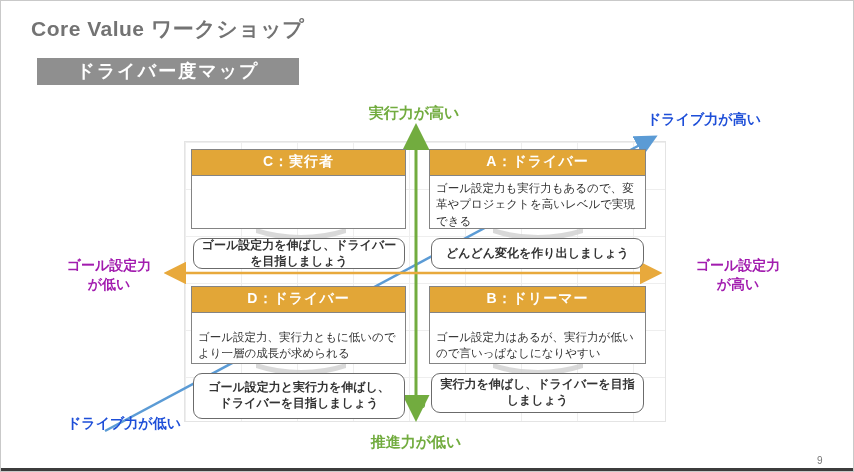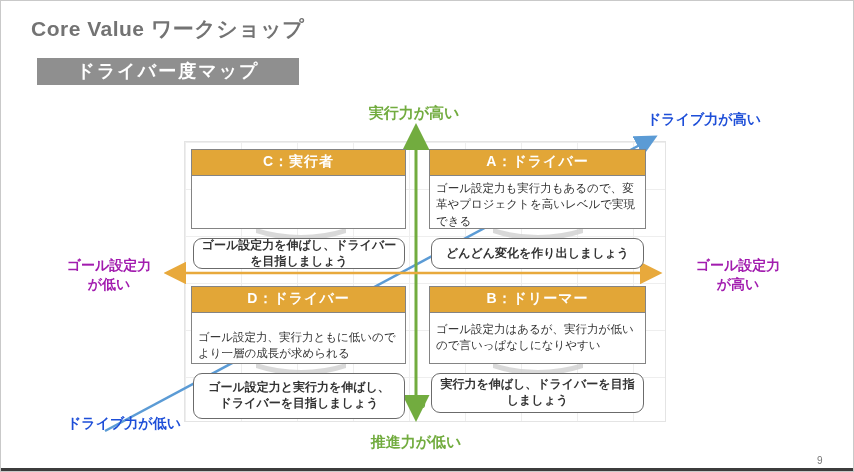--- a/index.html
+++ b/index.html
@@ -123,21 +123,21 @@
   <div class="qcard q-d">
     <div class="qhead">D：ドライバー</div>
     <div class="qdesc" style="padding-top:16px;">ゴール設定力、実行力ともに低いので
 より一層の成長が求められる</div>
   </div>
   <div class="advice adv-d">ゴール設定力と実行力を伸ばし、
 ドライバーを目指しましょう</div>
 
   <div class="qcard q-b">
     <div class="qhead">B：ドリーマー</div>
-    <div class="qdesc" style="padding-top:8px;">ゴール設定力はあるが、実行力が低い
+    <div class="qdesc" style="padding-top:16px;">ゴール設定力はあるが、実行力が低い
 ので言いっぱなしになりやすい</div>
   </div>
   <div class="advice adv-b">実行力を伸ばし、ドライバーを目指
 しましょう</div>
 
   <div class="axis-label green label-top">実行力が高い</div>
   <div class="axis-label green label-bottom">推進力が低い</div>
   <div class="axis-label orange label-left">
     <span>ゴール設定力</span><br>
     <span>が低い</span>

